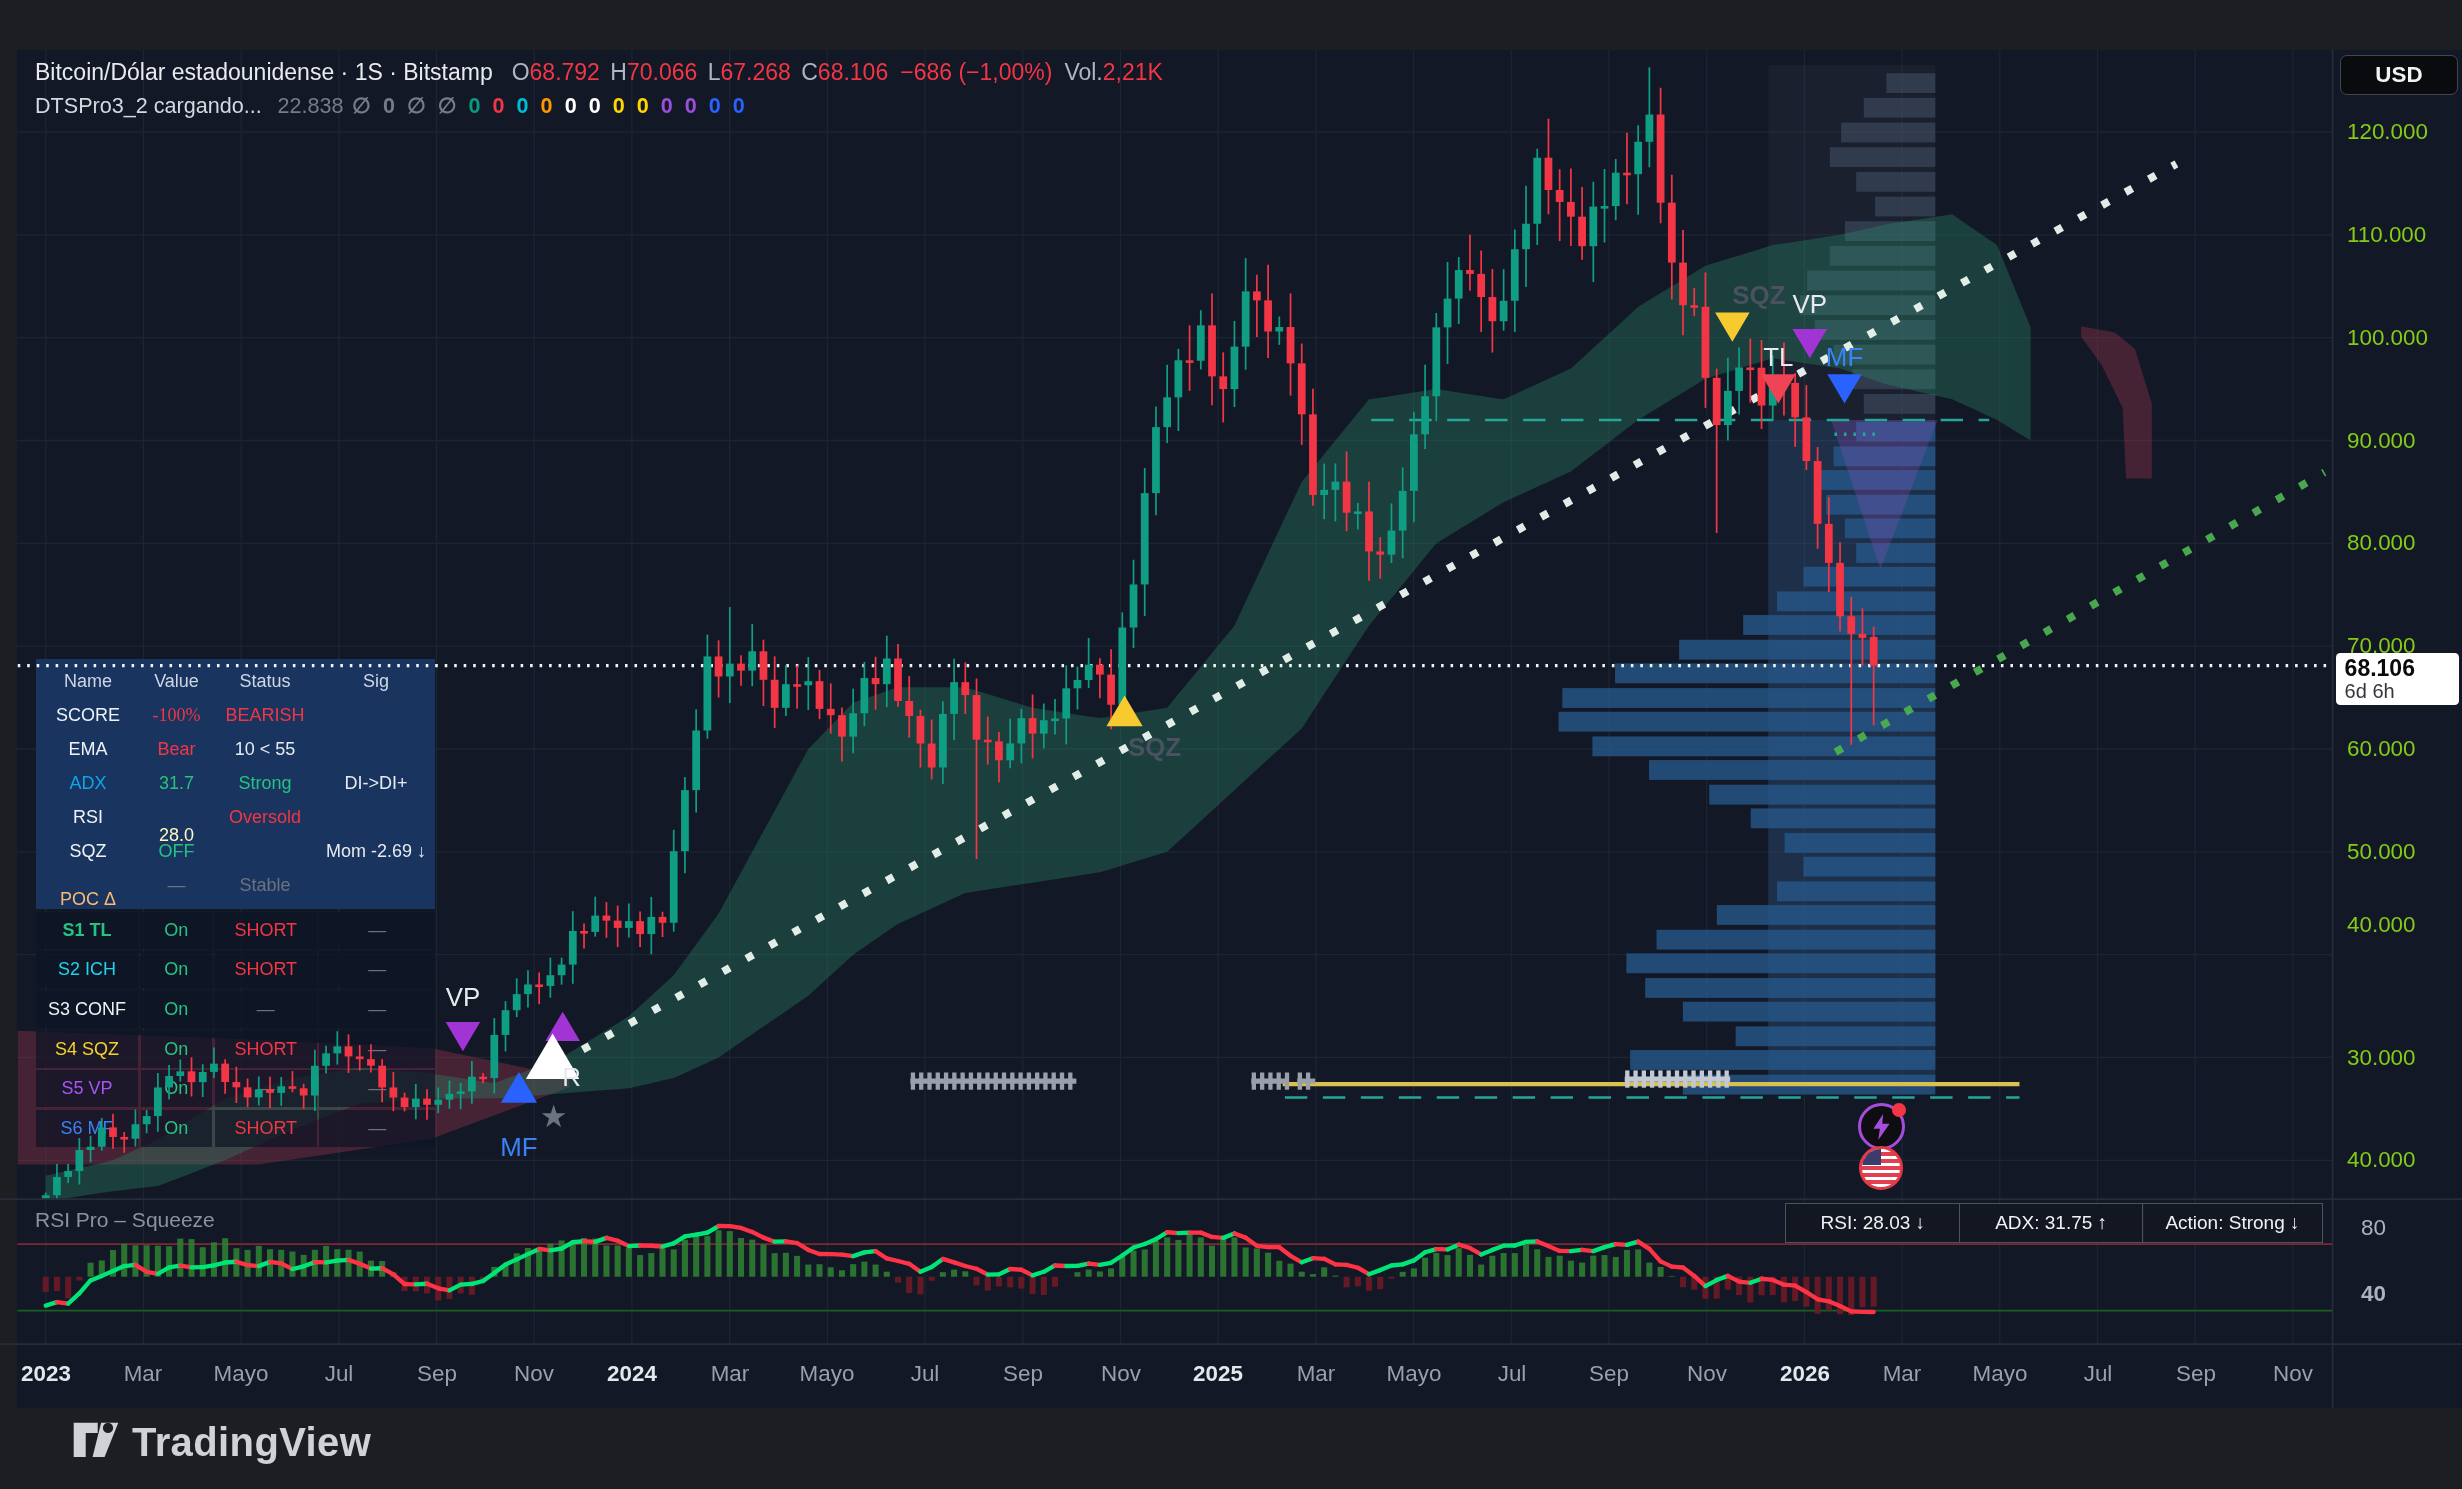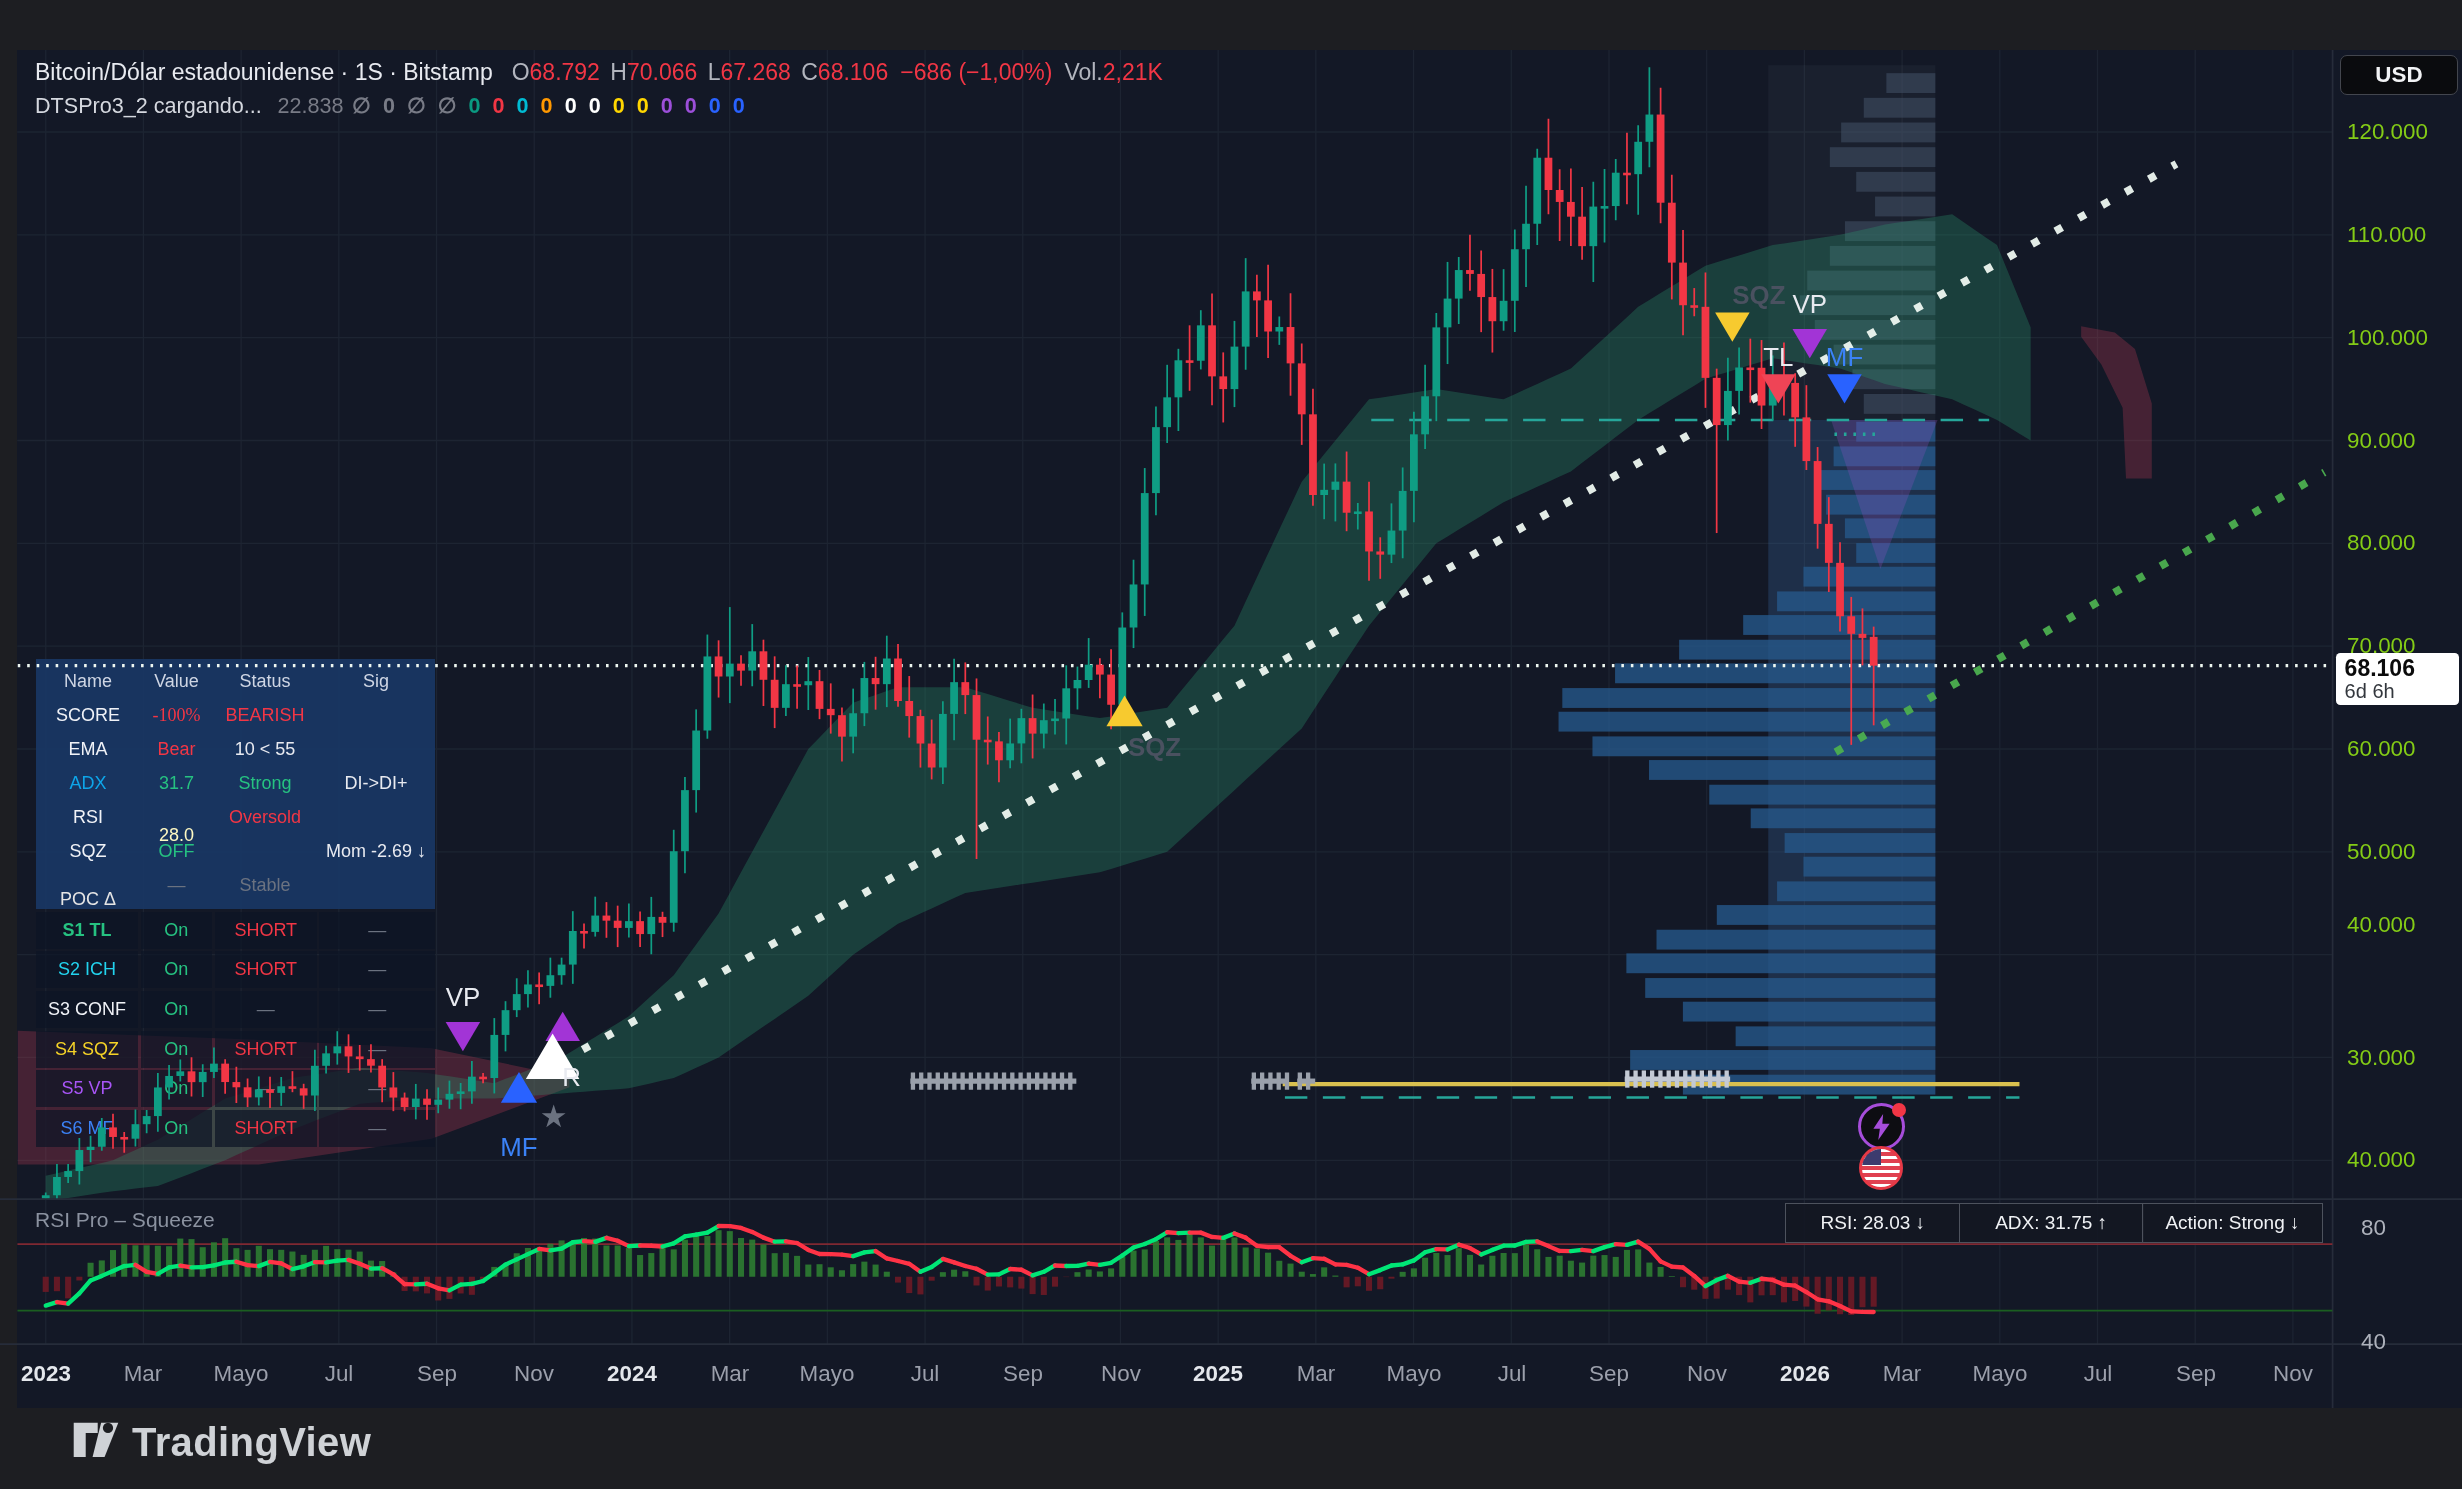--- a/index.html
+++ b/index.html
@@ -192,21 +192,21 @@
           <div class="c2" style="color:#f23645;">Oversold</div>
           <div class="c3" style="color:#e8eaf0;"></div>
         </div>
         <div class="trow">
           <div class="c0" style="color:#f0f2f7;">SQZ</div>
           <div class="c1" style="color:#26c281;">OFF</div>
           <div class="c2" style="color:#e8eaf0;"></div>
           <div class="c3" style="color:#e8eaf0;">Mom -2.69 ↓</div>
         </div>
         <div class="trow">
-          <div class="c0" style="color:#e5e5e5;margin-top:28px;">POC Δ</div>
+          <div class="c0" style="color:#fdba74;margin-top:28px;">POC Δ</div>
           <div class="c1" style="color:#6b7280;">—</div>
           <div class="c2" style="color:#6b7280;">Stable</div>
           <div class="c3" style="color:#6b7280;"></div>
         </div>
       </div>
     <div id="tbl-lower">
         <div class="trow">
           <div class="cell c0" style="color:#26c281;font-weight:bold;">S1 TL</div>
           <div class="cell c1" style="color:#26c281;">On</div>
           <div class="cell c2" style="color:#f23645;">SHORT</div>
@@ -1083,15 +1083,15 @@
     <div class="abs timelabel" style="left:1512px;">Jul</div>
     <div class="abs timelabel" style="left:1609px;">Sep</div>
     <div class="abs timelabel" style="left:1707px;">Nov</div>
     <div class="abs timelabel year" style="left:1805px;">2026</div>
     <div class="abs timelabel" style="left:1902px;">Mar</div>
     <div class="abs timelabel" style="left:2000px;">Mayo</div>
     <div class="abs timelabel" style="left:2098px;">Jul</div>
     <div class="abs timelabel" style="left:2196px;">Sep</div>
     <div class="abs timelabel" style="left:2293px;">Nov</div>
     <div class="abs rsi-axis" style="top:1228px;">80</div>
-    <div class="abs rsi-axis" style="top:1342px;">40</div>
+    <div class="abs rsi-axis" style="top:1294px;font-weight:bold;">40</div>
   </div>
 
 
 </body></html>

